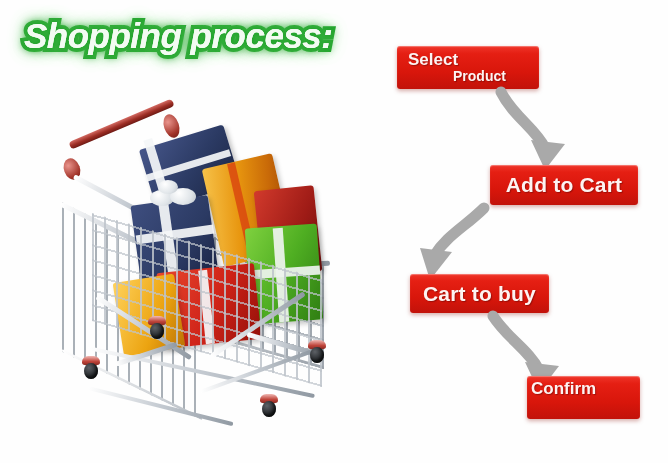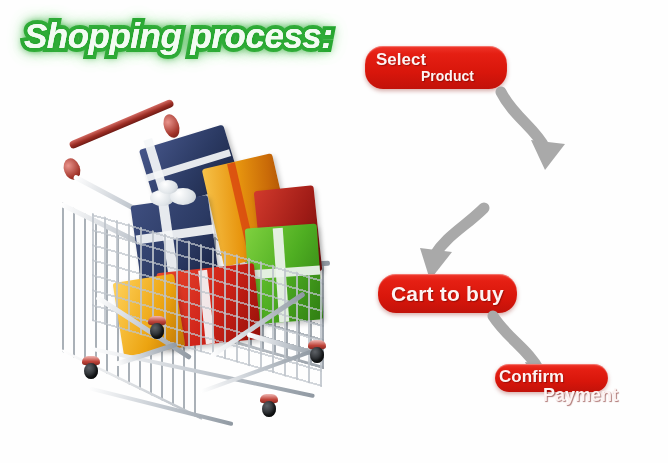--- a/index.html
+++ b/index.html
@@ -35,38 +35,38 @@
   .wheel .cap{position:absolute;left:0;top:0;width:18px;height:9px;border-radius:9px 9px 4px 4px;
        background:linear-gradient(180deg,#f0b9b4,#c0463c 60%,#8d2a22);}
   .wheel .tyre{position:absolute;left:2px;top:7px;width:14px;height:16px;border-radius:50%;
        background:radial-gradient(circle at 35% 30%,#5d6166,#222528 60%,#0d0f10);
        box-shadow:inset -2px -2px 3px rgba(0,0,0,.6);}
   .handlebar{position:absolute;background:linear-gradient(180deg,#d26a62,#9c2d24 55%,#6e1a14);border-radius:5px;}
   .handlecap{position:absolute;border-radius:50%;background:radial-gradient(circle at 35% 30%,#e9948c,#a3342a 65%,#6d1c15);}
 
   
   .flowbox{
-    position:absolute;border-radius:18px;
+    position:absolute;border-radius:3px;
     background:linear-gradient(180deg,#f0352a 0%,#e51f13 18%,#d8160b 62%,#c2120a 100%);
     box-shadow:0 2px 4px rgba(140,20,12,.35), inset 0 1px 1px rgba(255,255,255,.35);
-    color:#fdf3f2;font-weight:bold;
+    color:#fdf3f2;font-weight:bold;margin-left:32px;
   }
   .flowbox .line{position:absolute;white-space:nowrap;text-shadow:1px 1px 1px rgba(110,10,6,.55);}
   .one-line{display:flex;align-items:center;justify-content:center;width:100%;height:100%;
             font-size:21px;letter-spacing:.2px;text-shadow:1px 1px 1px rgba(110,10,6,.55);}
 
   #box1{left:365px;top:46px;width:142px;height:43px;}
   #box1 .l1{left:11px;top:4px;font-size:17px;}
   #box1 .l2{left:56px;top:22px;font-size:14px;}
 
   #box2{left:458px;top:165px;width:148px;height:40px;}
 
   #box3{left:378px;top:274px;width:139px;height:39px;}
 
-  #box4{left:495px;top:364px;width:113px;height:28px;}
+  #box4{left:495px;top:376px;width:113px;height:43px;}
   #box4 .l1{left:4px;top:3px;font-size:17px;}
   #box4 .l2{left:48px;top:21px;font-size:18px;}
 
   
   .arrow{position:absolute;}
   .arrow svg{display:block;}
 </style>
 </head>
 <body>
 
@@ -182,20 +182,23 @@
     <span class="line l2">Product</span>
   </div>
 
   <div class="arrow" style="left:495px;top:86px;width:82px;height:86px;">
     <svg width="82" height="86" viewBox="0 0 82 86">
       <path d="M6 6 C 18 30, 40 42, 50 62" stroke="#a9a9a9" stroke-width="11" fill="none" stroke-linecap="round"></path>
       <path d="M36 54 L 70 58 L 50 84 Z" fill="#a9a9a9"></path>
     </svg>
   </div>
 
+  <div class="flowbox" id="box2">
+    <span class="one-line">Add to Cart</span>
+  </div>
 
   <div class="arrow" style="left:406px;top:202px;width:86px;height:80px;">
     <svg width="86" height="80" viewBox="0 0 86 80">
       <path d="M78 6 C 60 24, 40 34, 28 54" stroke="#a9a9a9" stroke-width="11" fill="none" stroke-linecap="round"></path>
       <path d="M46 50 L 14 46 L 24 78 Z" fill="#a9a9a9"></path>
     </svg>
   </div>
 
   <div class="flowbox" id="box3">
     <span class="one-line">Cart to buy</span>
@@ -203,16 +206,15 @@
 
   <div class="arrow" style="left:487px;top:310px;width:84px;height:84px;">
     <svg width="84" height="84" viewBox="0 0 84 84">
       <path d="M6 6 C 20 28, 42 40, 52 60" stroke="#a9a9a9" stroke-width="11" fill="none" stroke-linecap="round"></path>
       <path d="M38 52 L 72 56 L 52 82 Z" fill="#a9a9a9"></path>
     </svg>
   </div>
 
   <div class="flowbox" id="box4">
     <span class="line l1">Confirm</span>
-    <span class="line l2">Payment</span>
   </div>
 
 </div>
 
 </body></html>

